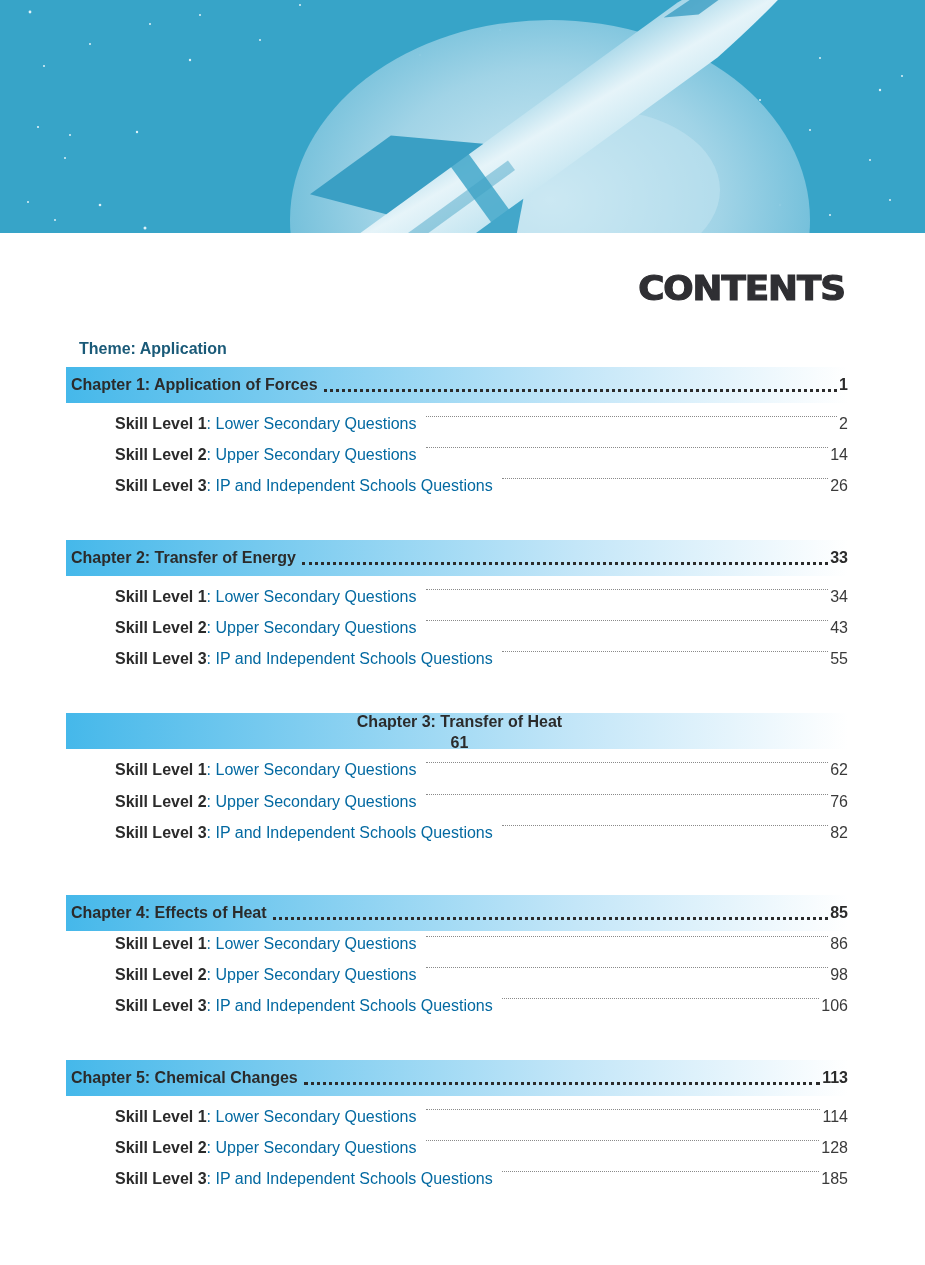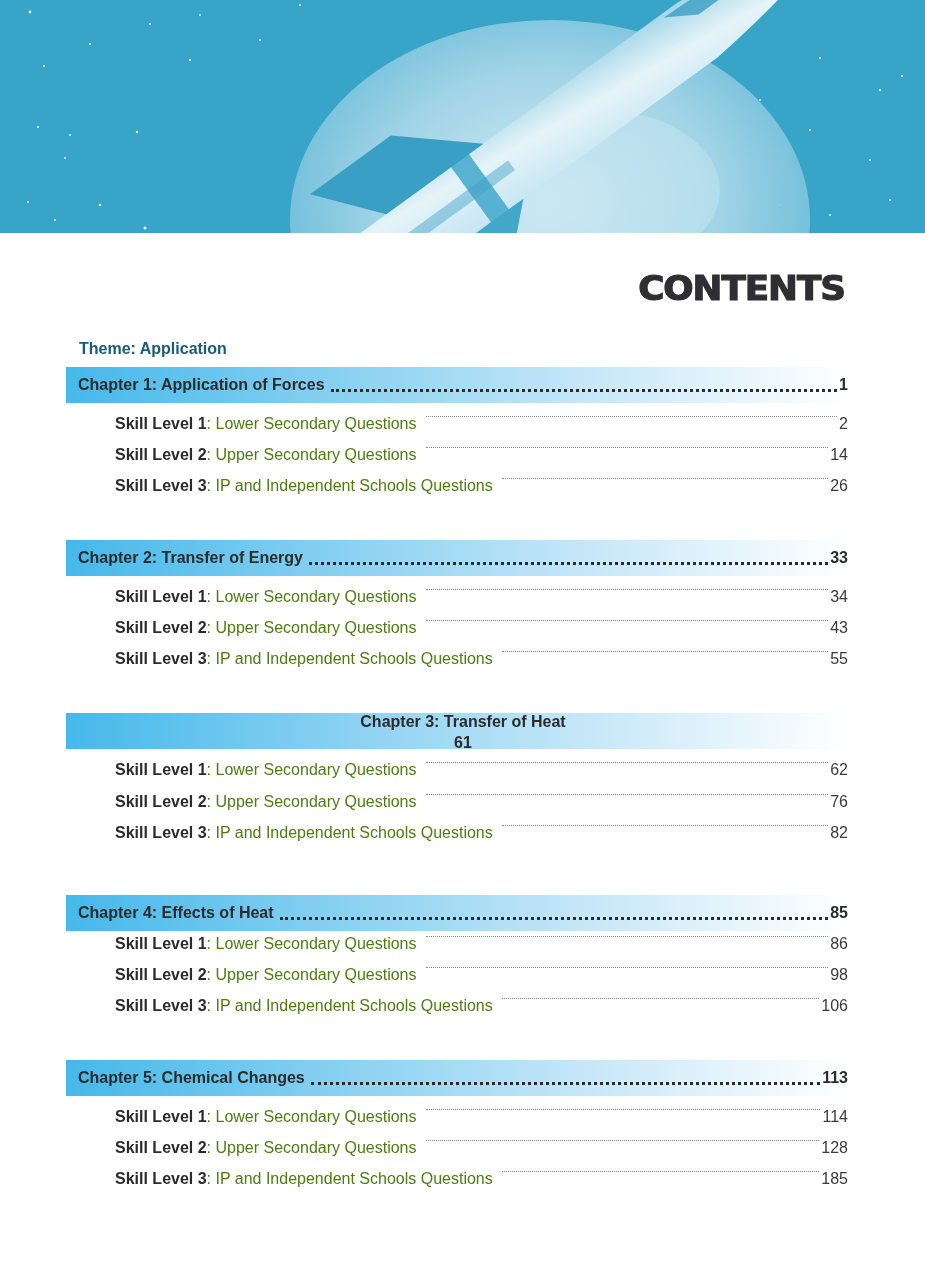--- a/index.html
+++ b/index.html
@@ -5,28 +5,28 @@
   html, body { margin: 0; padding: 0; background: #ffffff; }
   body { width: 925px; height: 1265px; position: relative; overflow: hidden; font-family: "Liberation Sans", sans-serif; color: #2b2b2b; }
 
   .banner { position: absolute; left: 0; top: 0; width: 925px; height: 233px; background: #37a4c8; overflow: hidden; }
   .banner svg { display: block; }
 
   .contents-title { position: absolute; right: 80px; top: 268px; font-family: "DejaVu Sans", sans-serif; font-weight: 900; font-size: 34px; letter-spacing: -1px; color: #2f2f33; transform: scaleX(1.05); transform-origin: right; -webkit-text-stroke: 1.2px #2f2f33; }
 
   .theme { position: absolute; left: 79px; top: 340px; font-size: 16px; font-weight: bold; color: #1a5a78; }
 
-  .chapter { position: absolute; left: 66px; width: 782px; height: 36px; background: linear-gradient(to right, #45b8ea 0%, #7fcdf0 30%, #c3e6f8 65%, #ffffff 100%); display: flex; align-items: center; box-sizing: border-box; padding-left: 12px; padding-right: 0; }
+  .chapter { position: absolute; left: 66px; width: 782px; height: 36px; background: linear-gradient(to right, #45b8ea 0%, #7fcdf0 30%, #c3e6f8 65%, #ffffff 100%); display: flex; align-items: center; box-sizing: border-box; padding-left: 5px; padding-right: 0; }
   .chapter .label { font-size: 16px; font-weight: bold; color: #2b2b2b; white-space: nowrap; }
   .chapter .leader { flex: 1; margin: 0 2px 0 6px; height: 14px; border-bottom: 3px dotted #2b2b2b; transform: translateY(-2px); }
   .chapter .page { font-size: 16px; font-weight: bold; color: #2b2b2b; }
 
   .skill { position: absolute; left: 115px; width: 733px; height: 24px; display: flex; align-items: flex-start; font-size: 16px; }
   .skill .lv { font-weight: bold; color: #2b2b2b; white-space: nowrap; }
-  .skill .desc { color: #4d7c0f; white-space: nowrap; font-weight: normal; }
+  .skill .desc { color: #0369a1; white-space: nowrap; font-weight: normal; }
   .skill .leader { flex: 1; margin: 0 2px 5px 9px; border-bottom: 1px dotted #8a8a8a; height: 1px; }
   .skill .page { color: #3a3a3a; }
 </style>
 </head>
 <body>
 
 <div class="banner">
   <svg width="925" height="233" viewBox="0 0 925 233">
     <defs>
       <radialGradient id="moonG" cx="50%" cy="45%" r="55%">

